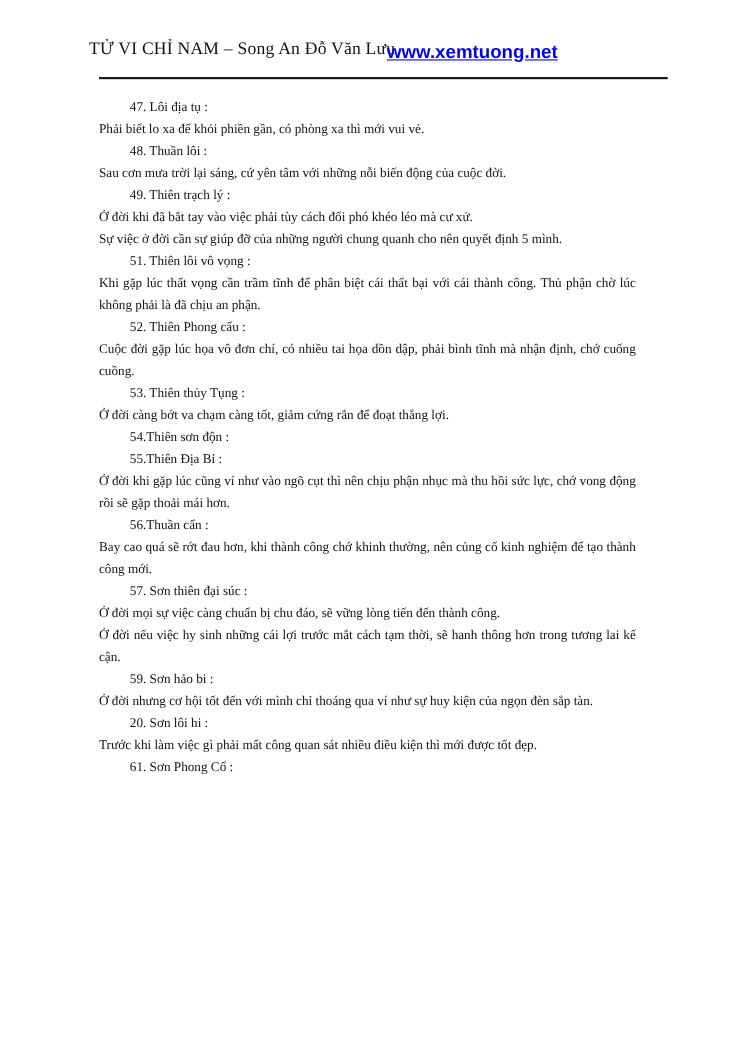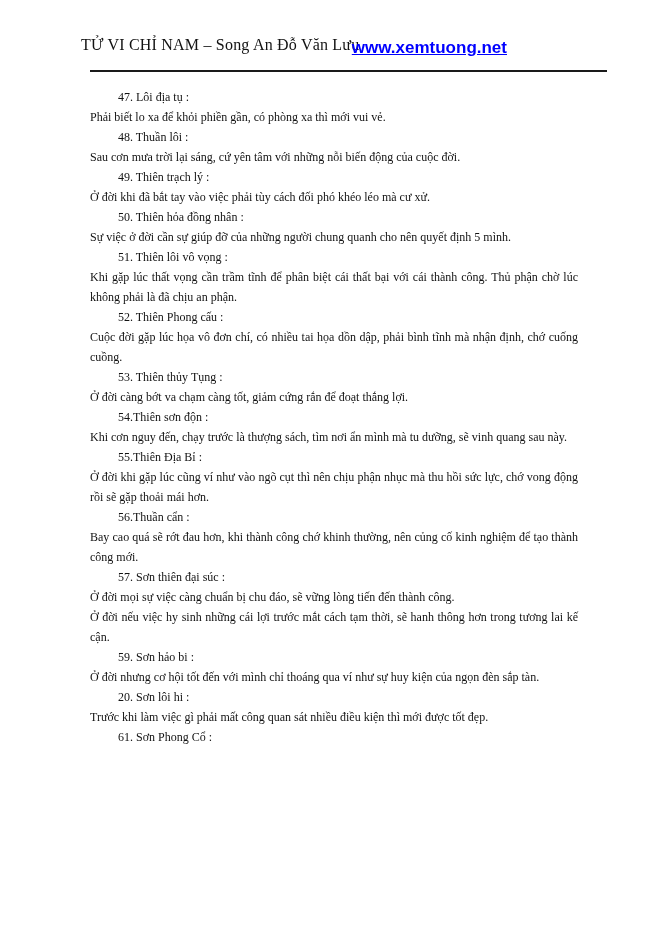--- a/index.html
+++ b/index.html
@@ -73,38 +73,36 @@
       </div>
       <div class="item">
         <div class="item-heading">48. Thuần lôi :</div>
         <p class="item-body">Sau cơn mưa trời lại sáng, cứ yên tâm với những nỗi biến động của cuộc đời.</p>
       </div>
       <div class="item">
         <div class="item-heading">49. Thiên trạch lý :</div>
         <p class="item-body">Ở đời khi đã bắt tay vào việc phải tùy cách đối phó khéo léo mà cư xử.</p>
       </div>
       <div class="item">
-        <div class="item-heading">50. Thiên hỏa đồng nhân :</div>
         <p class="item-body">Sự việc ở đời cần sự giúp đỡ của những người chung quanh cho nên quyết định 5 mình.</p>
       </div>
       <div class="item">
         <div class="item-heading">51. Thiên lôi vô vọng :</div>
         <p class="item-body">Khi gặp lúc thất vọng cần trầm tĩnh để phân biệt cái thất bại với cái thành công. Thủ phận chờ lúc không phải là đã chịu an phận.</p>
       </div>
       <div class="item">
         <div class="item-heading">52. Thiên Phong cấu :</div>
         <p class="item-body">Cuộc đời gặp lúc họa vô đơn chí, có nhiều tai họa dồn dập, phải bình tĩnh mà nhận định, chớ cuống cuồng.</p>
       </div>
       <div class="item">
         <div class="item-heading">53. Thiên thủy Tụng :</div>
         <p class="item-body">Ở đời càng bớt va chạm càng tốt, giảm cứng rắn để đoạt thắng lợi.</p>
       </div>
       <div class="item">
         <div class="item-heading">54.Thiên sơn độn :</div>
-        <p class="item-body">Khi cơn nguy đến, chạy trước là thượng sách, tìm nơi ẩn mình mà tu dưỡng, sẽ vinh quang sau này.</p>
       </div>
       <div class="item">
         <div class="item-heading">55.Thiên Địa Bỉ :</div>
         <p class="item-body">Ở đời khi gặp lúc cũng ví như vào ngõ cụt thì nên chịu phận nhục mà thu hồi sức lực, chớ vong động rồi sẽ gặp thoải mái hơn.</p>
       </div>
       <div class="item">
         <div class="item-heading">56.Thuần cẩn :</div>
         <p class="item-body">Bay cao quá sẽ rớt đau hơn, khi thành công chớ khinh thường, nên củng cố kinh nghiệm để tạo thành công mới.</p>
       </div>
       <div class="item">

